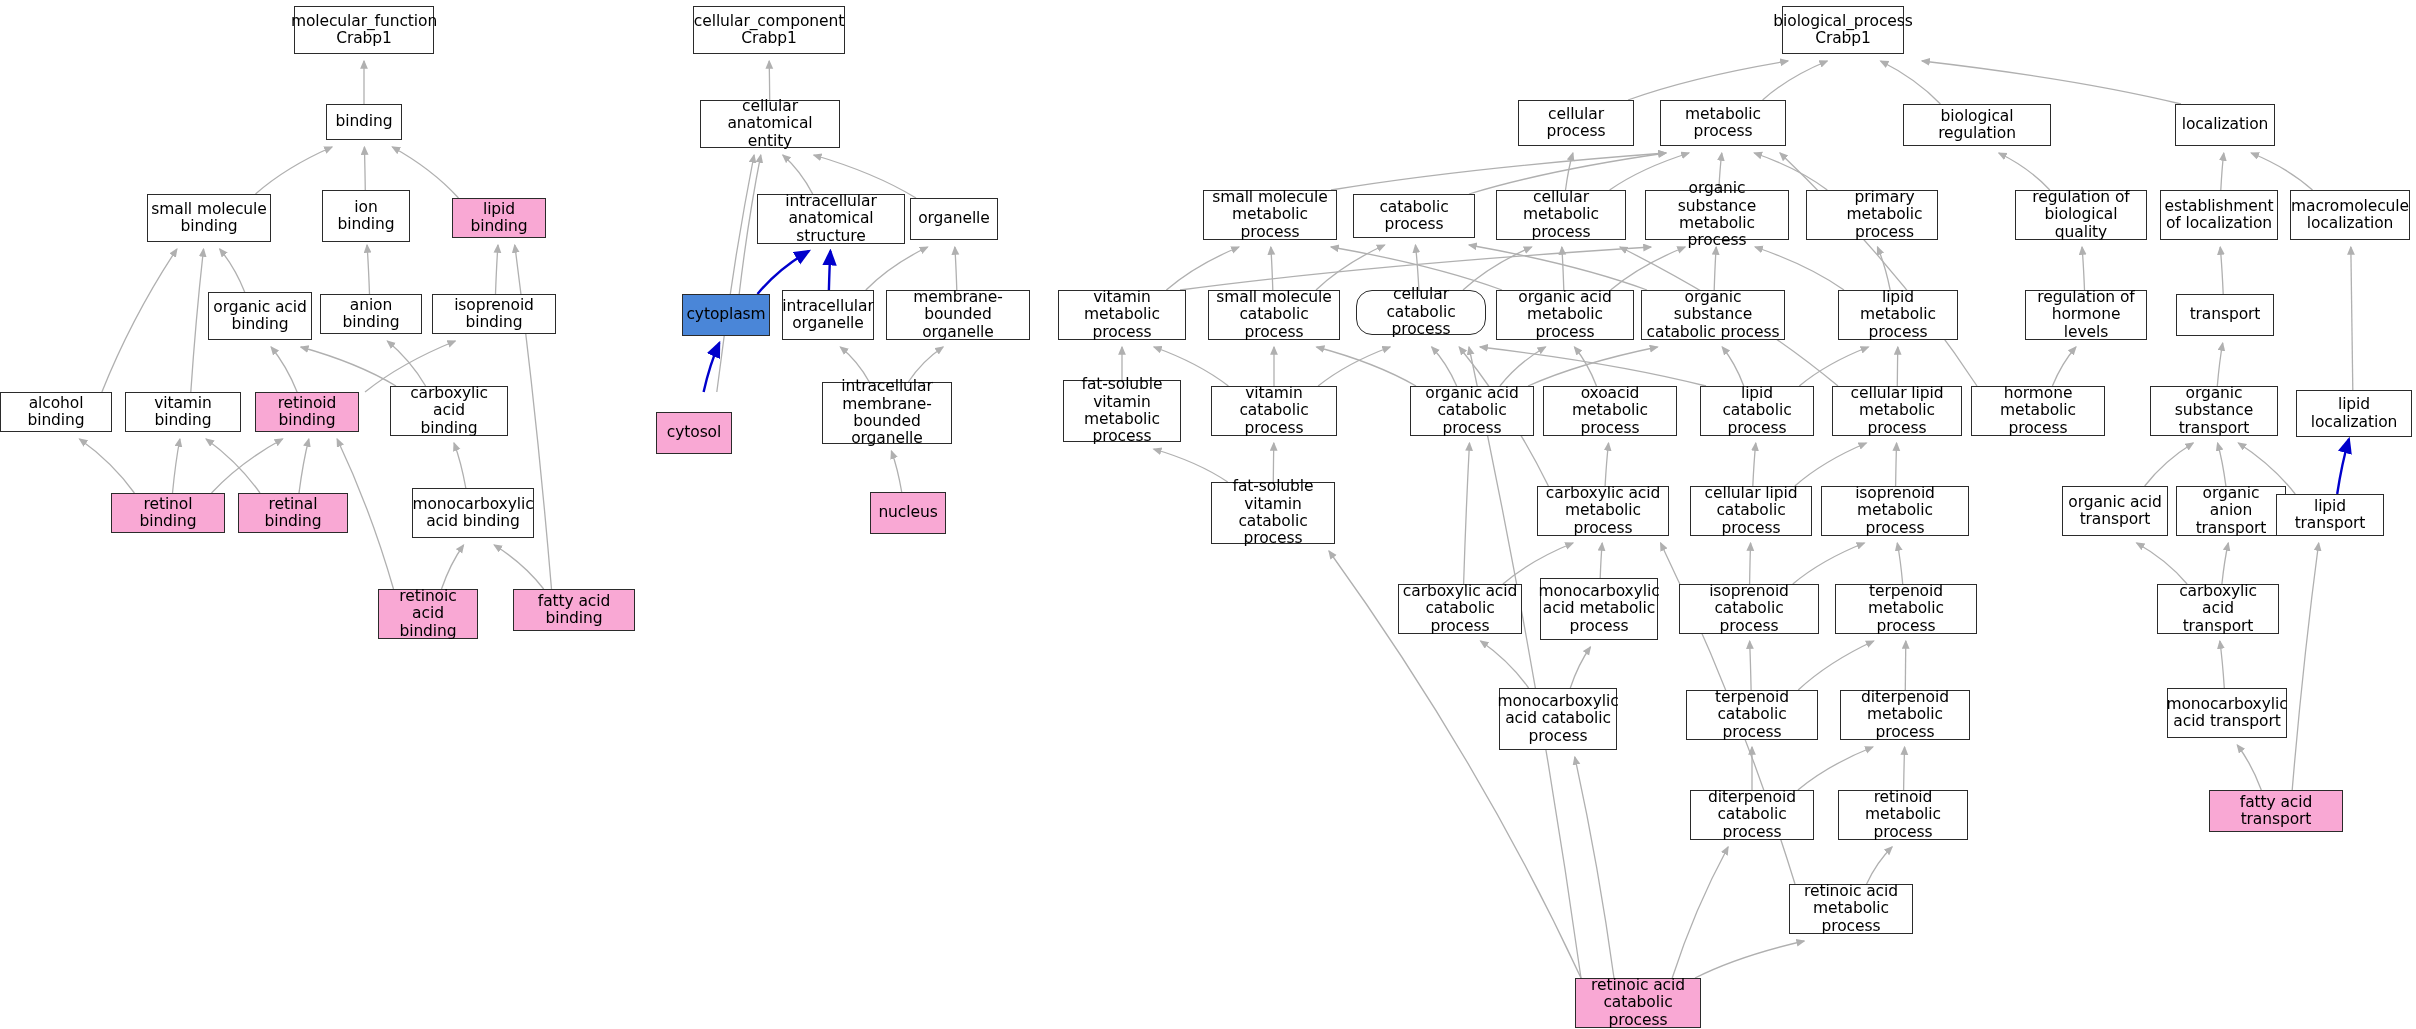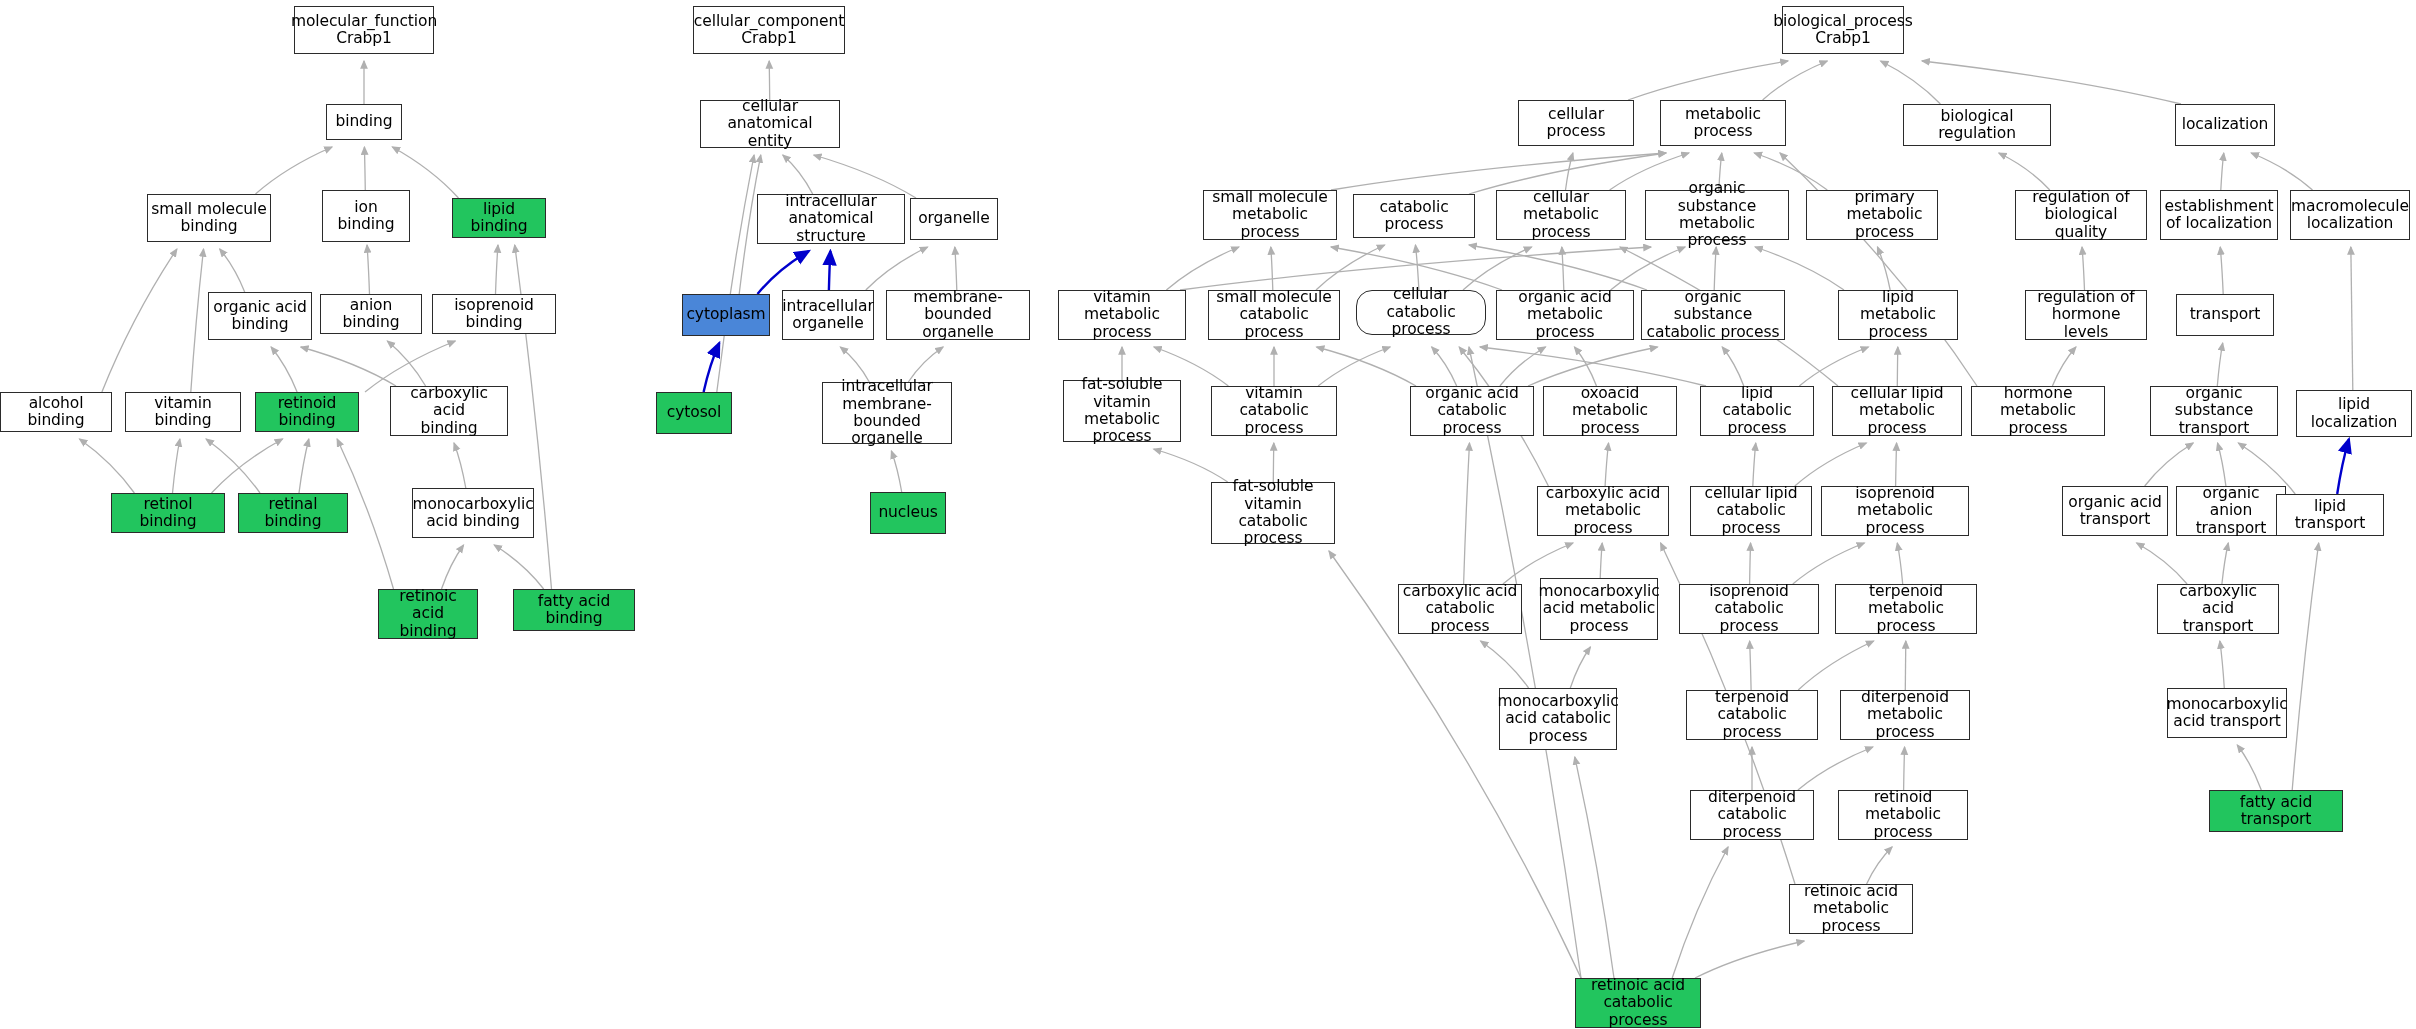--- a/index.html
+++ b/index.html
@@ -35,21 +35,21 @@
     align-items: center;
     justify-content: center;
     text-align: center;
     line-height: 1.12;
     font-size: 15.5px;
     letter-spacing: -0.1px;
     padding: 1px 3px;
     z-index: 5;
     white-space: pre-line;
   }
-  .node.light { background: #22c55e; }
+  .node.light { background: #f9a8d4; }
   .node.dark  { background: #4a86d8; }
 </style>
 </head>
 <body>
 
 <div id="canvas">
   <svg id="edge-layer" viewBox="0 0 2416 1029" xmlns="http://www.w3.org/2000/svg">
       <defs>
         <marker id="ah-gray" markerWidth="7" markerHeight="7" refX="6" refY="3" orient="auto" markerUnits="strokeWidth">
           <path d="M0,0 L7,3 L0,6 z" fill="#b0b0b0"></path>
@@ -207,21 +207,21 @@
       <div class="node " style="left: 700px; top: 100px; width: 140px; height: 48px;">cellular anatomical
 entity</div>
       <div class="node " style="left: 757px; top: 194px; width: 148px; height: 50px;">intracellular
 anatomical structure</div>
       <div class="node " style="left: 910px; top: 198px; width: 88px; height: 42px;">organelle</div>
       <div class="node dark" style="left: 682px; top: 294px; width: 88px; height: 42px;">cytoplasm</div>
       <div class="node " style="left: 782px; top: 290px; width: 92px; height: 50px;">intracellular
 organelle</div>
       <div class="node " style="left: 886px; top: 290px; width: 144px; height: 50px;">membrane-bounded
 organelle</div>
-      <div class="node light" style="left: 656px; top: 392px; width: 76px; height: 42px;">cytosol</div>
+      <div class="node light" style="left: 656px; top: 412px; width: 76px; height: 42px;">cytosol</div>
       <div class="node " style="left: 822px; top: 382px; width: 130px; height: 62px;">intracellular
 membrane-bounded
 organelle</div>
       <div class="node light" style="left: 870px; top: 492px; width: 76px; height: 42px;">nucleus</div>
       <div class="node " style="left: 1782px; top: 6px; width: 122px; height: 48px;">biological_process
 Crabp1</div>
       <div class="node " style="left: 1518px; top: 100px; width: 116px; height: 46px;">cellular process</div>
       <div class="node " style="left: 1660px; top: 100px; width: 126px; height: 46px;">metabolic process</div>
       <div class="node " style="left: 1903px; top: 104px; width: 148px; height: 42px;">biological regulation</div>
       <div class="node " style="left: 2175px; top: 104px; width: 100px; height: 42px;">localization</div>

